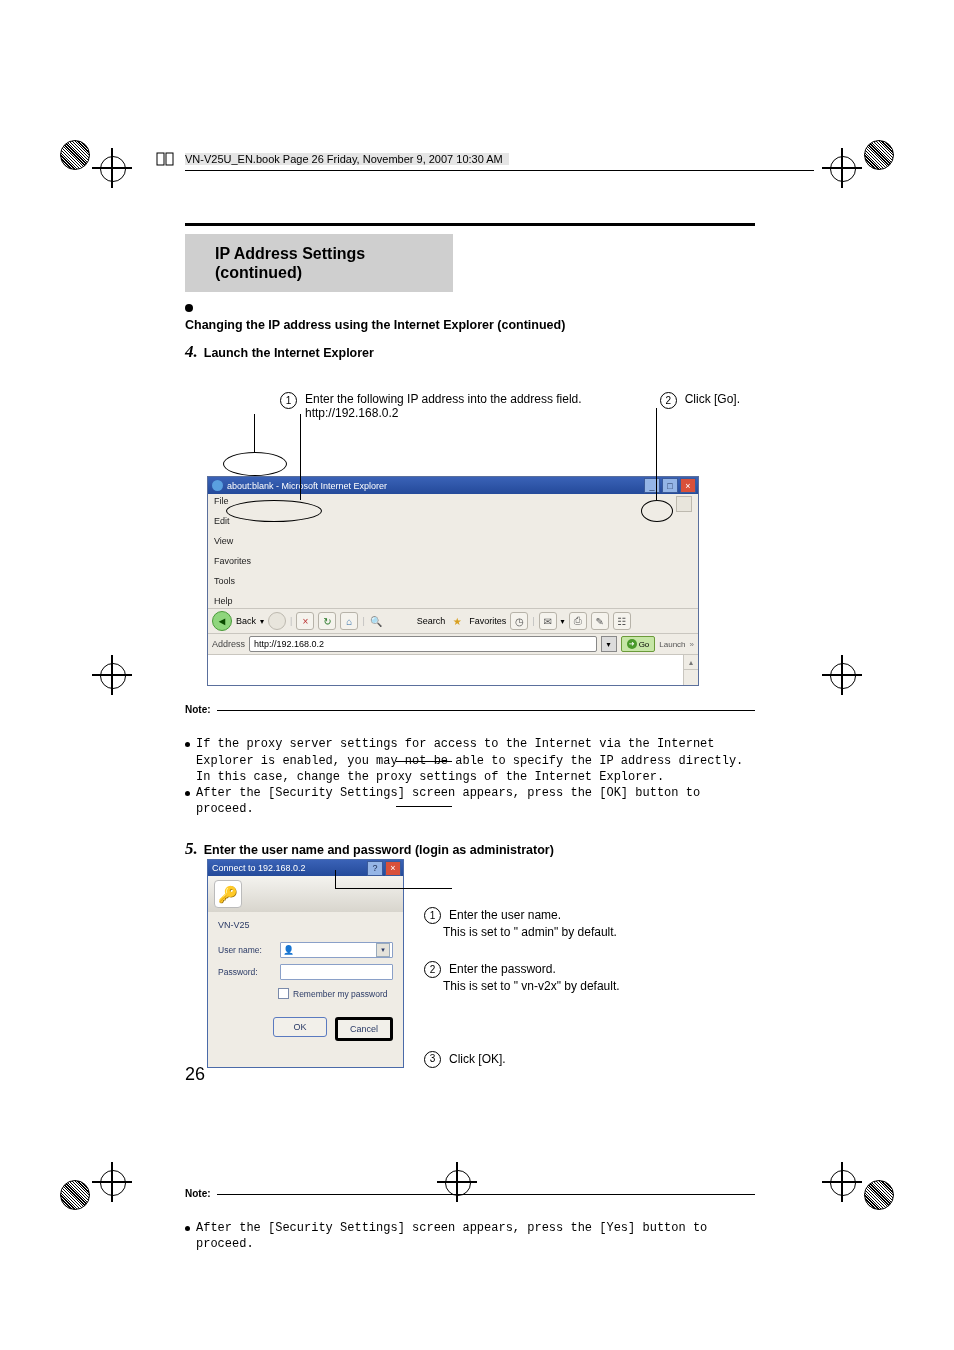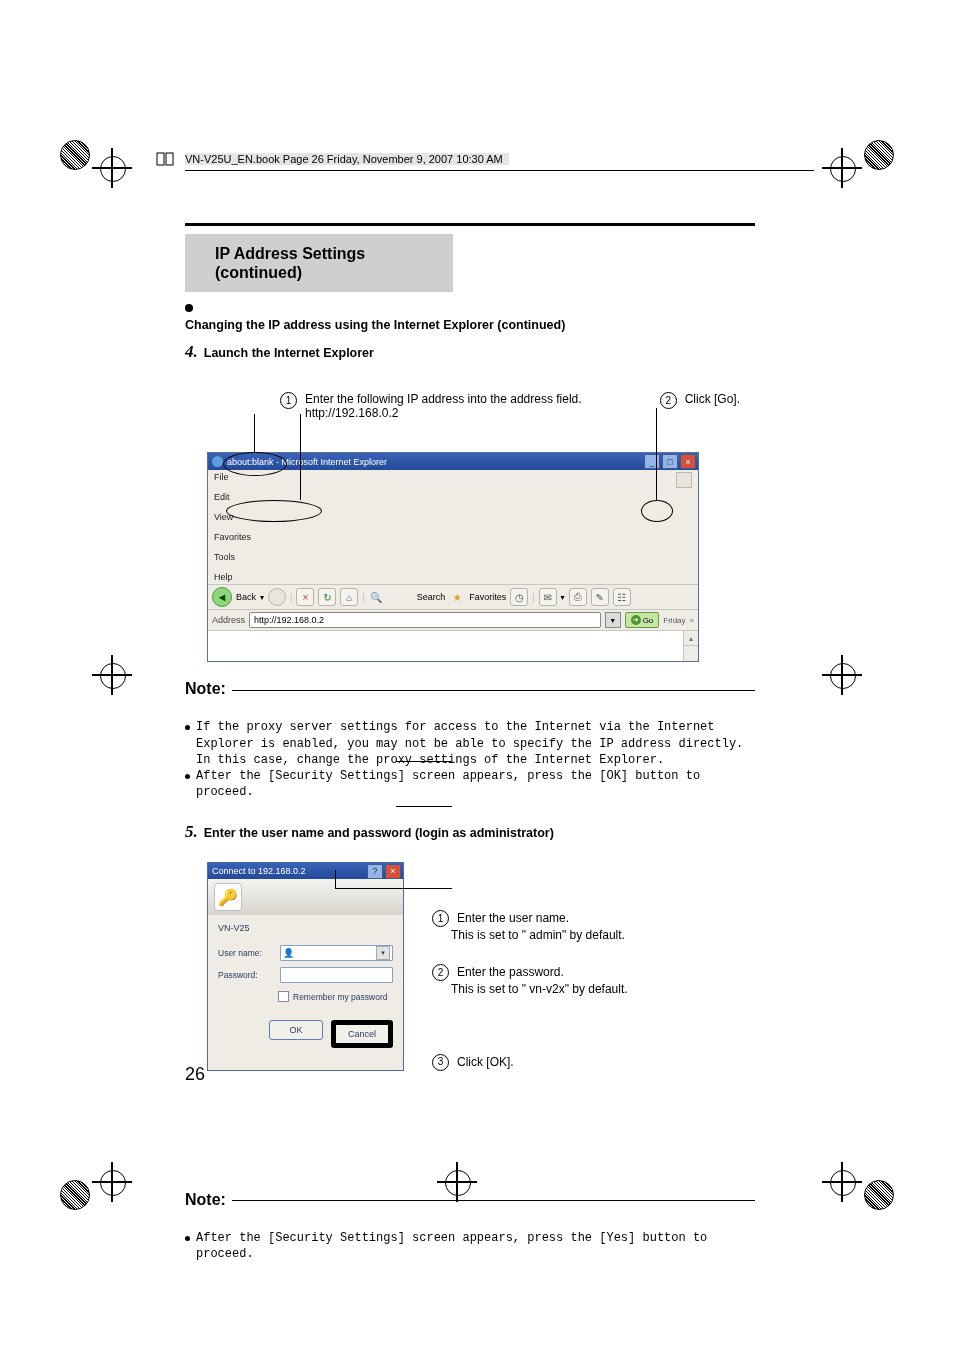--- a/index.html
+++ b/index.html
@@ -104,21 +104,21 @@
   .circ-num {
     display:inline-flex;
     width:15px;height:15px;border:1px solid #000;border-radius:50%;
     align-items:center;justify-content:center;
     font-size:10px;
     flex:0 0 auto;
     margin-right:4px;
     font-weight:normal;
   }
   .ie-window {
-    margin-top:32px;
+    margin-top:56px;
     width:490px;
     margin-left:22px;
     border:1px solid #5a6f9c;
     font-size:9px;
     background:#fff;
   }
   .ie-titlebar {
     background:linear-gradient(#3a62b7,#244a9a);
     color:#fff;
     height:17px;
@@ -177,31 +177,31 @@
     border-radius:2px;font-size:8px;display:flex;align-items:center;gap:2px;
   }
   .go-btn .g { width:10px;height:10px;border-radius:50%;background:#4a9a2a;color:#fff;display:flex;align-items:center;justify-content:center;font-size:7px;}
   .links-lbl { font-size:8px;color:#555; }
   .ie-body { height:30px;background:#fff;border-top:1px solid #c9c6bf; position:relative;}
   .ie-body .scroll { position:absolute;right:0;top:0;bottom:0;width:14px;background:#efece5;border-left:1px solid #c9c6bf;}
   .ie-body .scroll .up { height:14px;border-bottom:1px solid #c9c6bf;display:flex;align-items:center;justify-content:center;font-size:8px;color:#777;}
 
   .note-block { margin-top:18px; font-size:12px; }
   .note-hd {
-    font-weight:bold;font-size:16px;
+    font-weight:bold;font-size:10px;
     display:flex;align-items:center;gap:4px;
   }
   .note-hd .line { flex:1;height:1px;background:#000;margin-left:2px;margin-top:2px; }
   .note-body { margin-top:21px;font-family:Liberation Mono, monospace; }
   .note-body .nb {
     display:flex;gap:6px;font-size:12px;line-height:1.35;
   }
   .nb .dot { width:5px;height:5px;border-radius:50%;background:#000;margin-top:6px;flex:0 0 auto; }
 
-  .login-row { margin-top:20px; display:flex; gap:28px; }
+  .login-row { display:flex; gap:20px; }
   .login-dialog {
     width:195px;border:1px solid #4a6aa8;font-size:9px;background:#efece5;
     margin-left:22px;
   }
   .login-title {
     background:linear-gradient(#3a62b7,#244a9a);color:#fff;height:16px;
     display:flex;align-items:center;justify-content:space-between;padding:0 2px 0 4px;font-size:9px;
   }
   .login-header {
     height:36px;background:linear-gradient(#f4f3ef,#d8d5cd);
@@ -218,21 +218,21 @@
   .login-body .fld {
     flex:1;height:14px;border:1px solid #8aa0c8;background:#fff;border-radius:1px;
     display:flex;align-items:center;padding:0 2px;
   }
   .login-body .fld .keyico { font-size:9px;color:#b07a20;margin-right:2px;}
   .login-body .fld .dd { width:12px;height:12px;margin-left:auto;background:#e4e2da;border:1px solid #9ab;display:flex;align-items:center;justify-content:center;font-size:7px;}
   .login-body .chk { display:flex;align-items:center;gap:4px;margin-top:8px;margin-left:60px;font-size:8.5px;}
   .login-body .chk .box {width:9px;height:9px;border:1px solid #7a8aaa;background:#fff;}
   .login-btns { display:flex;gap:8px;justify-content:flex-end;margin-top:18px;}
   .login-btns .btn {
-    width:52px;height:18px;border:5px solid #000000;border-radius:3px;background:#f2f0ea;
+    width:52px;height:18px;border:3px solid #000000;border-radius:3px;background:#f2f0ea;
     display:flex;align-items:center;justify-content:center;font-size:9px;
   }
   .login-btns .btn.ok { border:1px solid #5a7ac0; }
 
   .login-annot { font-size:12px; line-height:1.4; }
   .login-annot .aitem { display:flex;gap:4px; }
   .login-annot .aitem .txt { }
   .login-annot .sub { margin-left:19px; }
 
   .callout-oval {
@@ -378,21 +378,21 @@
       <div class="ie-addr">
         <span class="addr-label">Address</span>
         <div class="addr-field">
           <span>http://192.168.0.2</span>
         </div>
         <div class="addr-drop">▾</div>
         <div class="go-btn">
           <span class="g">➜</span>
             <span>Go</span>
         </div>
-        <span class="links-lbl">Friday</span>
+        <span class="links-lbl">Launch</span>
         <span style="font-size:8px;color:#777;">»</span>
       </div>
       <div class="ie-body">
         <div class="scroll">
             <div class="up">▴</div>
           </div>
       </div>
     </div>
 
     <div class="note-block">

